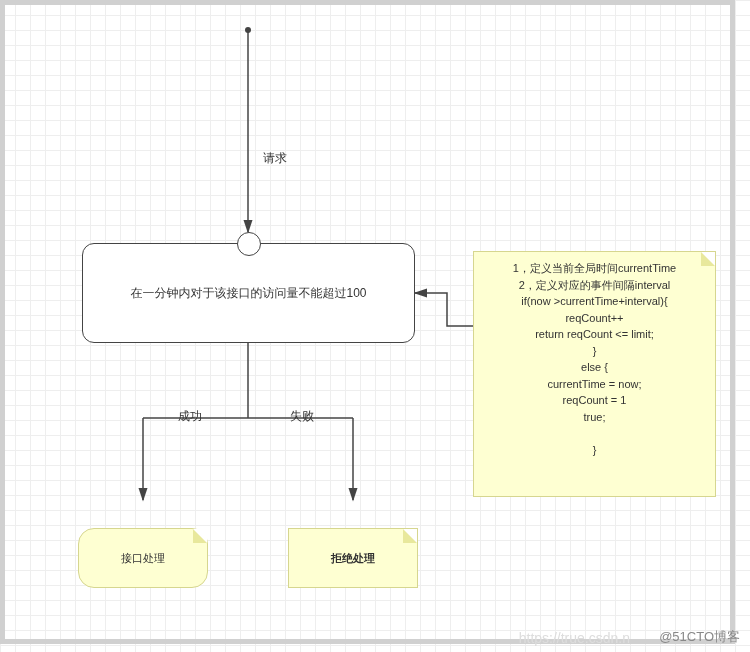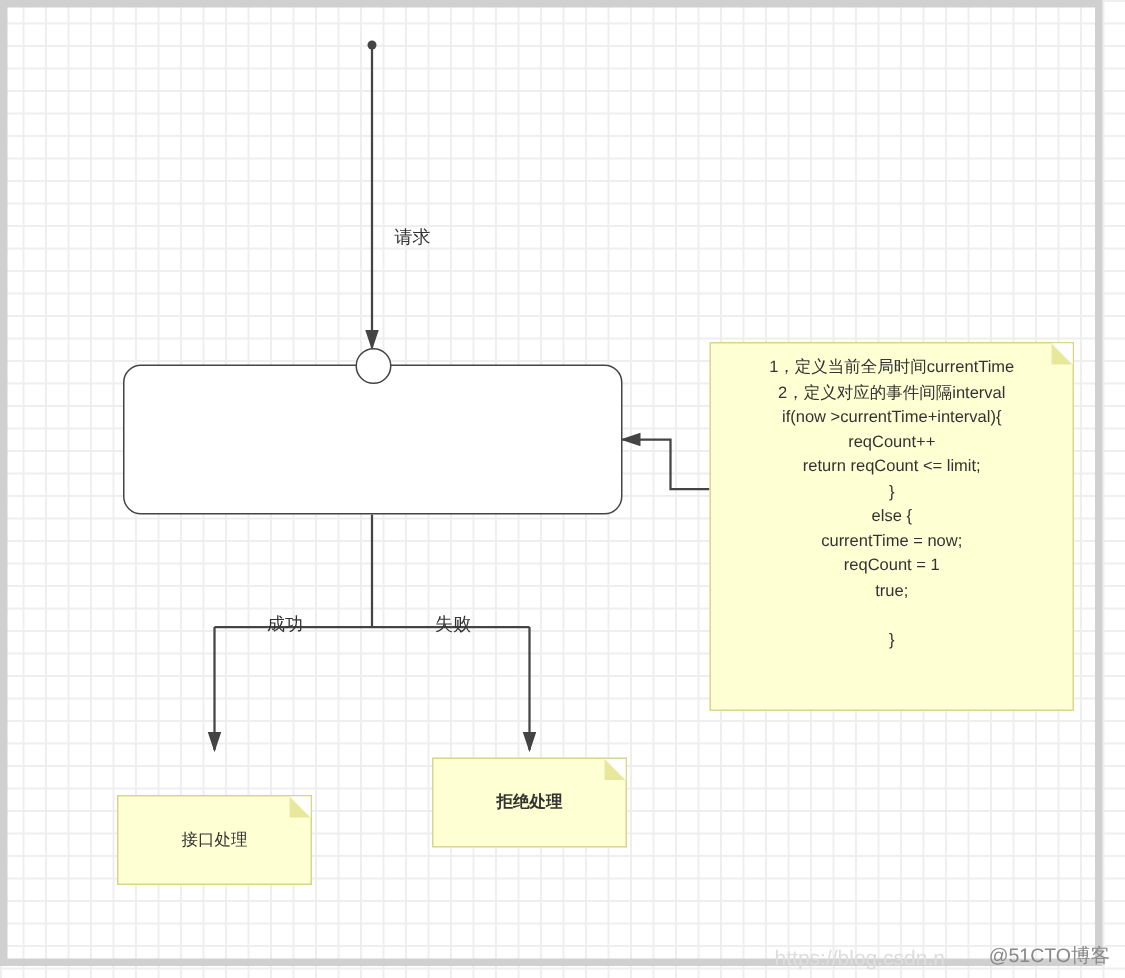--- a/index.html
+++ b/index.html
@@ -47,20 +47,21 @@
     left: 50%;
     margin-left: -12px;
   }
   .note {
     background: #feffd2;
     border: 1px solid #d6d68f;
     padding: 8px;
     font-size: 11px;
     line-height: 1.5;
     white-space: pre-line;
+    margin-top: 23px;
   }
   .fold {
     position: absolute;
     top: 0; right: 0;
     width: 0; height: 0;
     border-top: 14px solid #fff;
     border-left: 14px solid #e8e89c;
   }
   .fold::before {
     content:"";
@@ -121,30 +122,31 @@
 
   <path d="M473 326 L447 326 L447 293 L415 293" stroke="#444" stroke-width="1.5" fill="none" marker-end="url(#arrow)"></path>
 </svg>
 
 <div class="label" style="left:263px; top:150px;">
   <span>请求</span>
 </div>
 
 <div class="node process" style="left:82px; top:243px; width:333px; height:100px;">
   <div class="circle"></div>
+  <span>在一分钟内对于该接口的访问量不能超过100</span>
 </div>
 
 <div class="label" style="left:178px; top:408px;text-align:right;">
   <span>成功</span>
 </div>
 <div class="label" style="left:290px; top:408px;text-align:center;">
   <span>失败</span>
 </div>
 
-<div class="node note note-small" style="left:78px; top:530px;">
+<div class="node note note-small" style="left:78px; top:505px;border-radius:16px;">
   <div class="fold"></div>
   <span>接口处理</span>
 </div>
 
 <div class="node note note-small" style="left:288px; top:505px;font-weight:bold;">
   <div class="fold"></div>
   <span>拒绝处理</span>
 </div>
 
 <div class="node note" style="left:473px; top:228px; width:243px; height:246px; align-items:flex-start;">
@@ -157,17 +159,17 @@
 }
 else {
     currentTime = now;
     reqCount = 1
     true;
 
 }</div>
 </div>
 
 <div class="watermark1">
-  <span>https://blog.csdn.n</span>
+  <span>https://true.csdn.n</span>
 </div>
 <div class="watermark2">
   <span>@51CTO博客</span>
 </div>
 
 </body></html>

